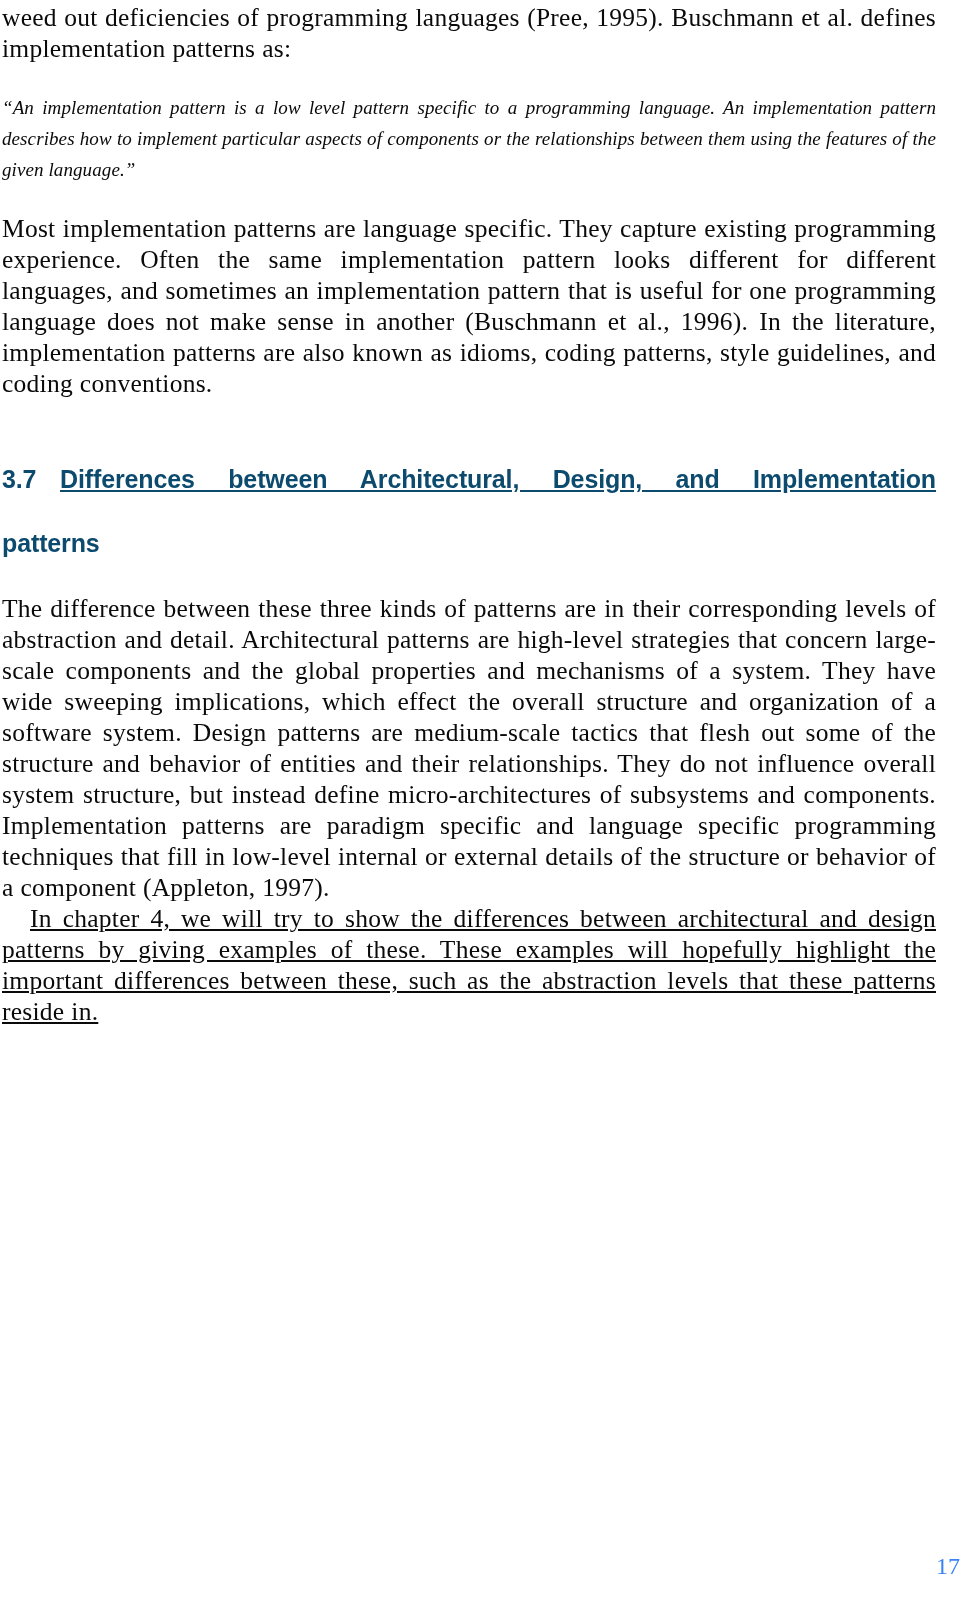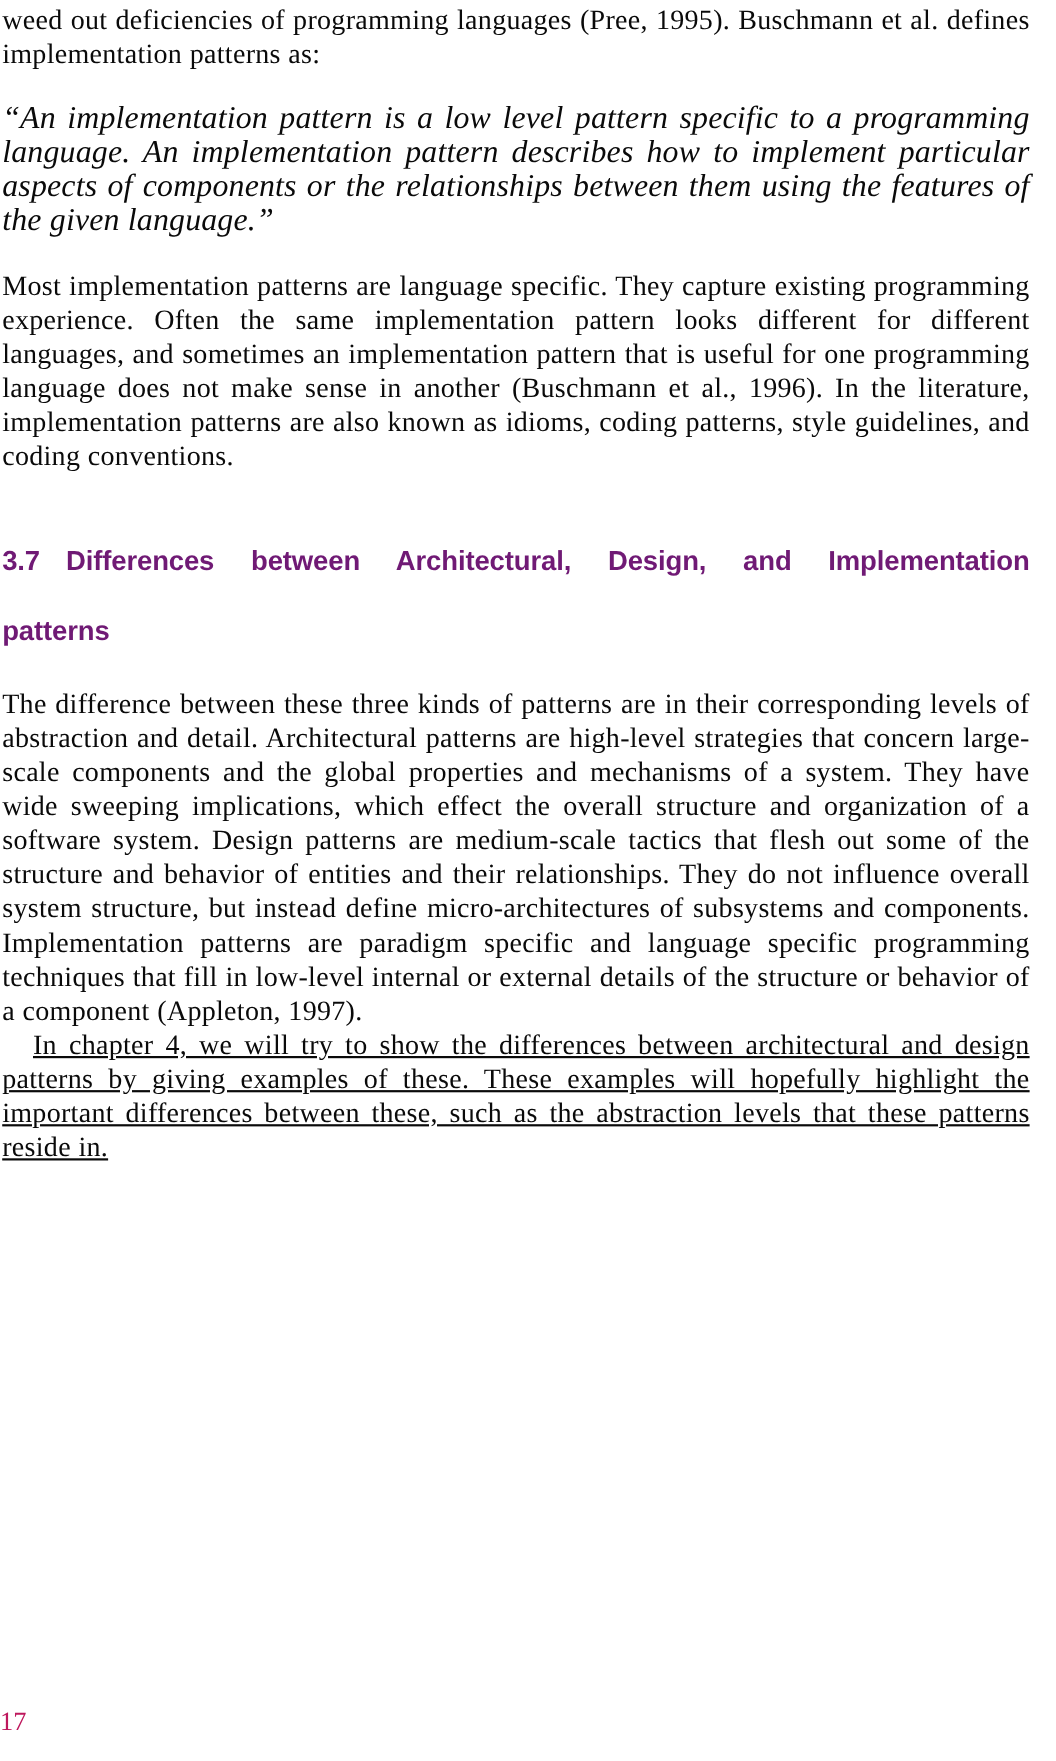--- a/index.html
+++ b/index.html
@@ -43,55 +43,56 @@
     word-spacing: 0.01em;
     hyphens: none;
   }
 
   p.body.first {
     padding-top: 2px;
   }
 
   p.blockquote {
     margin: 0;
-    font-size: 29px;
+    font-size: 19px;
     line-height: 31px;
     text-align: justify;
     font-style: italic;
     letter-spacing: 0.005em;
   }
 
   .gap-quote-top { height: 28px; }
   .gap-quote-bot { height: 28px; }
   .gap-before-heading { height: 64px; }
   .gap-after-heading { height: 34px; }
 
   
   .heading {
     font-family: "Liberation Sans", "DejaVu Sans", sans-serif;
     font-weight: bold;
     font-size: 25px;
     line-height: 32px;
     letter-spacing: -0.005em;
-    color: #701a75;
+    color: #0c4a6e;
     display: block;
     position: relative;
   }
   .heading-row {
     display: flex;
     align-items: flex-start;
   }
   .heading-num {
     flex: 0 0 auto;
     width: 58px;
   }
   .heading-text {
     flex: 1 1 auto;
     text-align: justify;
     text-justify: inter-word;
+    text-decoration: underline;
   }
   
   .heading-text::after {
     content: "";
     display: inline-block;
     width: 100%;
   }
   .heading-cont {
   }
 
@@ -100,25 +101,25 @@
     text-indent: 28px;
     text-decoration: underline;
   }
 
   
   .page-number {
     position: absolute;
     left: 0;
     right: 0;
     top: 1552px;
-    text-align: left;
+    text-align: right;
     font-size: 24px;
     line-height: 28px;
     font-family: "Liberation Serif", "DejaVu Serif", serif;
-    color: #be185d;
+    color: #3b82f6;
   }
 </style>
 </head>
 <body>
 
 <div class="page">
 
   <div class="content">
 
     <p class="body first">weed out deficiencies of programming languages (Pree, 1995). Buschmann et al. defines implementation patterns as:</p>

